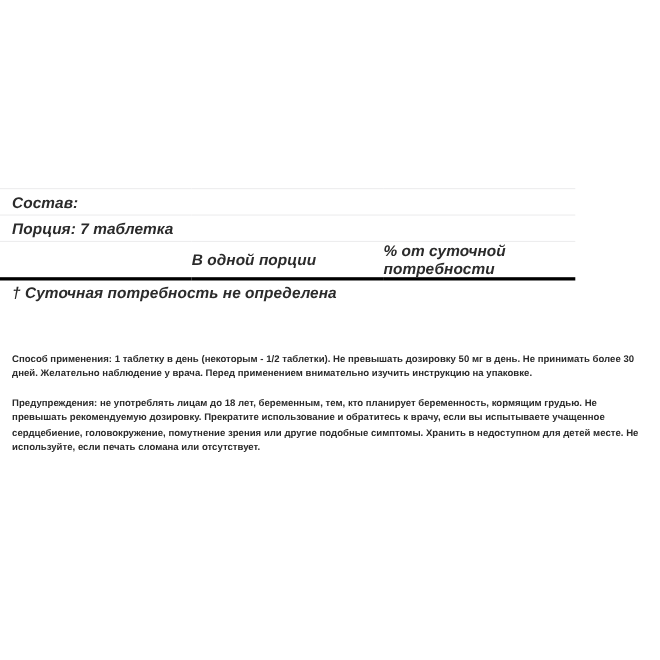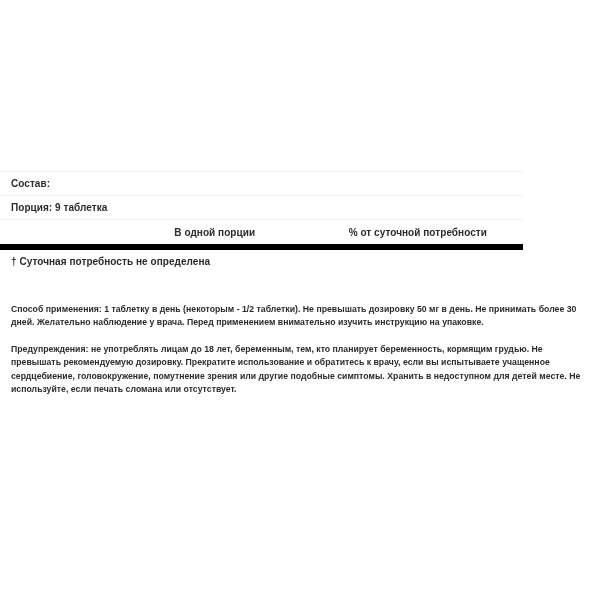--- a/index.html
+++ b/index.html
@@ -27,21 +27,22 @@
     position: absolute;
     top: 171px;
     left: 0;
     width: 600px;
   }
 
   .facts-table {
     width: 523px;
     border-collapse: collapse;
     table-layout: fixed;
-    font-size: 10px;
+    font-size: 14px;
+    font-style: italic;
   }
 
   .facts-table tr {
     border-top: 1px solid #ededee;
   }
 
   .facts-table td {
     padding: 0;
     height: 24px;
     vertical-align: middle;
@@ -51,29 +52,29 @@
   }
 
   .col-name   { width: 283px; padding-left: 11px !important; box-sizing: border-box; }
   .col-amount { width: 118px; }
   .col-dv     { width: 199px; margin-top: 24px; }
 
   .row-section td { font-weight: bold; }
   .row-indent .col-name { padding-left: 15px !important; }
 
   .footnote-row td {
-    border-top: 6px solid #000000;
+    border-top: 3px solid #000000;
     padding-left: 11px;
     height: 22px;
   }
 
   
   .prose {
     position: absolute;
-    top: 303px;
+    top: 320px;
     left: 11px;
     width: 575px;
   }
 
   .prose p {
     margin: 0 0 13px 0;
     font-size: 8.7px;
     line-height: 13.4px;
     font-weight: bold;
     color: #2b2b2b;
@@ -86,21 +87,21 @@
 <body>
 
 <div class="page">
 
   <table class="facts-table facts">
     <tbody>
       <tr class="row-section">
         <td class="col-name" colspan="3">Состав:</td>
       </tr>
       <tr class="row-section">
-        <td class="col-name" colspan="3">Порция: 9 таблетка</td>
+        <td class="col-name" colspan="3">Порция: 7 таблетка</td>
       </tr>
       <tr>
         <td class="col-name"></td>
         <td class="col-amount">В одной порции</td>
         <td class="col-dv">% от суточной потребности</td>
       </tr>
       <tr class="footnote-row">
         <td colspan="3">† Суточная потребность не определена</td>
       </tr>
     </tbody>

